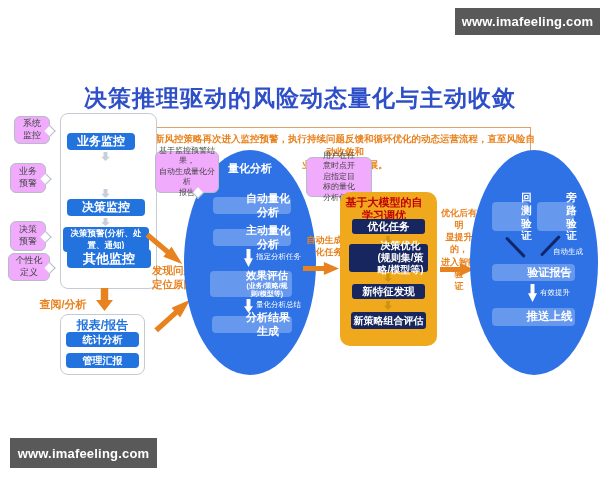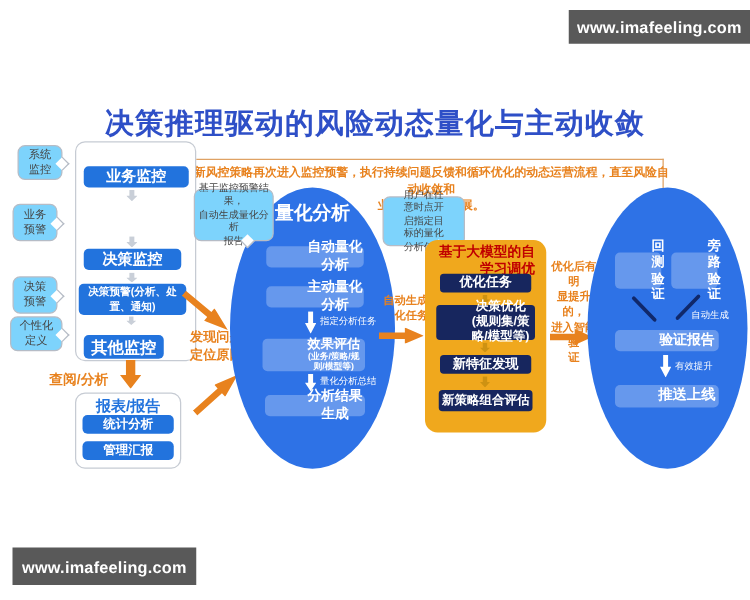--- a/index.html
+++ b/index.html
@@ -6,21 +6,21 @@
   body{font-family:"Liberation Sans","DejaVu Sans",sans-serif;}
   #stage{position:relative;width:600px;height:480px;background:#ffffff;overflow:hidden;}
   .abs{position:absolute;}
   .wm{position:absolute;background:#595959;color:#fff;display:flex;align-items:center;justify-content:center;font-weight:bold;font-size:13px;letter-spacing:.2px;}
   .title{position:absolute;left:0;top:83px;width:600px;text-align:center;font-size:23px;font-weight:bold;color:#2E4FC7;letter-spacing:1px;}
   .panel{position:absolute;background:#fff;border:1.5px solid #C6CBD3;border-radius:8px;box-sizing:border-box;}
   .panel-title{position:absolute;text-align:center;font-weight:bold;}
   .bluebox{position:absolute;background:#2273DD;color:#fff;border-radius:4px;display:flex;align-items:center;justify-content:center;text-align:center;font-weight:bold;box-sizing:border-box;line-height:1.35;}
   .innerbox{position:absolute;background:rgba(255,255,255,.27);color:#fff;border-radius:4px;display:flex;flex-direction:column;align-items:center;justify-content:center;text-align:center;font-weight:bold;box-sizing:border-box;line-height:1.2;padding-left:32px;}
   .navybox{position:absolute;background:#17265E;color:#fff;border-radius:3px;display:flex;flex-direction:column;align-items:center;justify-content:center;text-align:center;font-weight:bold;box-sizing:border-box;line-height:1.2;}
-  .bubble{position:absolute;background:#7dd3fc;border:1px solid #B6BCC6;border-radius:6px;color:#444;text-align:center;white-space:pre-line;display:flex;align-items:center;justify-content:center;box-sizing:border-box;line-height:1.3;}
+  .bubble{position:absolute;background:#f0abfc;border:1px solid #B6BCC6;border-radius:6px;color:#444;text-align:center;white-space:pre-line;display:flex;align-items:center;justify-content:center;box-sizing:border-box;line-height:1.3;}
   .tail-r::after{content:'';position:absolute;right:-5px;top:38%;width:7px;height:7px;background:#fff;border-right:1px solid #B6BCC6;border-top:1px solid #B6BCC6;transform:rotate(45deg);}
   .tail-b::after{content:'';position:absolute;bottom:-5px;left:62%;width:7px;height:7px;background:#fff;border-right:1px solid #B6BCC6;border-bottom:1px solid #B6BCC6;transform:rotate(45deg);}
   .note-orange{position:absolute;color:#E8821E;font-weight:bold;text-align:center;white-space:pre-line;line-height:1.35;}
   .arr{position:absolute;}
   .arr-down{clip-path:polygon(28% 0,72% 0,72% 52%,100% 52%,50% 100%,0 52%,28% 52%);}
   .arr-right{clip-path:polygon(0 30%,58% 30%,58% 0,100% 50%,58% 100%,58% 70%,0 70%);}
   .ellipse{position:absolute;background:#2E72E6;border-radius:50%;}
   .wlabel{position:absolute;color:#fff;font-size:7.5px;white-space:nowrap;}
   .navy-line{position:absolute;height:3px;background:#10286B;border-radius:2px;}
   .fline{position:absolute;border:0;}
@@ -43,44 +43,44 @@
   <div class="bubble tail-r" style="left:14px;top:116px;width:36px;height:28px;font-size:9px;">系统
 监控</div>
   <div class="bubble tail-r" style="left:10px;top:163px;width:36px;height:30px;font-size:9px;">业务
 预警</div>
   <div class="bubble tail-r" style="left:10px;top:221px;width:36px;height:30px;font-size:9px;">决策
 预警</div>
   <div class="bubble tail-r" style="left:8px;top:253px;width:42px;height:28px;font-size:9px;">个性化
 定义</div>
 
   <div class="panel" style="left:60px;top:113px;width:97px;height:176px;"></div>
-  <div class="bluebox" style="left:67px;top:133px;width:84px;height:17px;font-size:12px;">业务监控</div>
+  <div class="bluebox" style="left:67px;top:133px;width:68px;height:17px;font-size:12px;">业务监控</div>
   <div class="arr arr-down" style="left:101px;top:152px;width:9px;height:9px;background:#C9CFD8;"></div>
   <div class="arr arr-down" style="left:101px;top:189px;width:9px;height:9px;background:#C9CFD8;"></div>
   <div class="bluebox" style="left:67px;top:199px;width:78px;height:17px;font-size:12px;">决策监控</div>
   <div class="arr arr-down" style="left:101px;top:218px;width:9px;height:8px;background:#C9CFD8;"></div>
   <div class="bluebox" style="left:63px;top:227px;width:86px;height:25px;font-size:8.5px;font-weight:600;padding:1px 3px;">决策预警(分析、处置、通知)</div>
   <div class="arr arr-down" style="left:101px;top:253px;width:8px;height:7px;background:#C9CFD8;"></div>
-  <div class="bluebox" style="left:67px;top:268px;width:64px;height:19px;font-size:13px;">其他监控</div>
+  <div class="bluebox" style="left:67px;top:249px;width:84px;height:19px;font-size:13px;">其他监控</div>
 
   <div class="arr arr-down" style="left:96px;top:288px;width:17px;height:23px;background:#E8821E;"></div>
   <div class="note-orange" style="left:34px;top:297px;width:58px;font-size:11px;">查阅/分析</div>
 
   <div class="panel" style="left:60px;top:314px;width:85px;height:61px;"></div>
   <div class="panel-title" style="left:60px;top:317px;width:85px;color:#2273DD;font-size:12px;">报表/报告</div>
   <div class="bluebox" style="left:66px;top:332px;width:73px;height:15px;font-size:10px;">统计分析</div>
   <div class="bluebox" style="left:66px;top:353px;width:73px;height:15px;font-size:10px;">管理汇报</div>
 
   <div class="arr arr-right" style="left:147px;top:228px;width:46px;height:13px;background:#E8821E;transform:rotate(40deg);transform-origin:left center;"></div>
   <div class="note-orange" style="left:146px;top:263px;width:54px;font-size:10.5px;">发现问题
 定位原因</div>
   <div class="arr arr-right" style="left:156px;top:324px;width:46px;height:13px;background:#E8821E;transform:rotate(-42deg);transform-origin:left center;"></div>
 
   <div class="ellipse" style="left:184px;top:150px;width:132px;height:225px;"></div>
-  <div class="abs" style="left:184px;top:161px;width:132px;text-align:center;color:#fff;font-weight:bold;font-size:15px;">量化分析</div>
+  <div class="abs" style="left:184px;top:161px;width:132px;text-align:center;color:#fff;font-weight:bold;font-size:11px;">量化分析</div>
   <div class="innerbox" style="left:213px;top:197px;width:78px;height:17px;font-size:11px;">自动量化分析</div>
   <div class="innerbox" style="left:213px;top:229px;width:78px;height:17px;font-size:11px;">主动量化分析</div>
   <div class="arr arr-down" style="left:244px;top:249px;width:9px;height:18px;background:#fff;"></div>
   <div class="wlabel" style="left:256px;top:252px;">指定分析任务</div>
   <div class="innerbox" style="left:210px;top:271px;width:82px;height:26px;">
     <span style="font-size:10.5px;">效果评估</span>
     <span style="font-size:7px;">(业务/策略/规则/模型等)</span>
   </div>
   <div class="arr arr-down" style="left:244px;top:299px;width:9px;height:14px;background:#fff;"></div>
   <div class="wlabel" style="left:256px;top:300px;">量化分析总结</div>
@@ -91,21 +91,21 @@
 报告</div>
   <div class="bubble tail-b" style="left:306px;top:157px;width:66px;height:40px;font-size:8px;padding:14px;">用户在任意时点开
 启指定目标的量化
 分析任务</div>
 
   <div class="note-orange" style="left:299px;top:234px;width:60px;font-size:9px;">自动生成优
 化任务</div>
   <div class="arr arr-right" style="left:303px;top:262px;width:36px;height:13px;background:#E8821E;"></div>
 
   <div class="abs" style="left:340px;top:192px;width:97px;height:154px;background:#F0A81D;border-radius:10px;"></div>
-  <div class="abs" style="left:340px;top:196px;width:88px;text-align:right;color:#C00000;font-weight:bold;font-size:11px;white-space:pre-line;line-height:1.15;">基于大模型的自
+  <div class="abs" style="left:340px;top:196px;width:88px;text-align:center;color:#C00000;font-weight:bold;font-size:11px;white-space:pre-line;line-height:1.15;">基于大模型的自
 学习调优</div>
   <div class="navybox" style="left:352px;top:219px;width:73px;height:15px;font-size:10.5px;">优化任务</div>
   <div class="arr arr-down" style="left:384px;top:236px;width:8px;height:7px;background:#CE9212;"></div>
   <div class="navybox" style="left:349px;top:244px;width:79px;height:28px;padding-left:24px;">
     <span style="font-size:10px;">决策优化</span>
     <span style="font-size:10px;">(规则集/策略/模型等)</span>
   </div>
   <div class="arr arr-down" style="left:384px;top:274px;width:8px;height:8px;background:#CE9212;"></div>
   <div class="navybox" style="left:352px;top:284px;width:73px;height:15px;font-size:10.5px;">新特征发现</div>
   <div class="arr arr-down" style="left:384px;top:301px;width:8px;height:9px;background:#CE9212;"></div>

